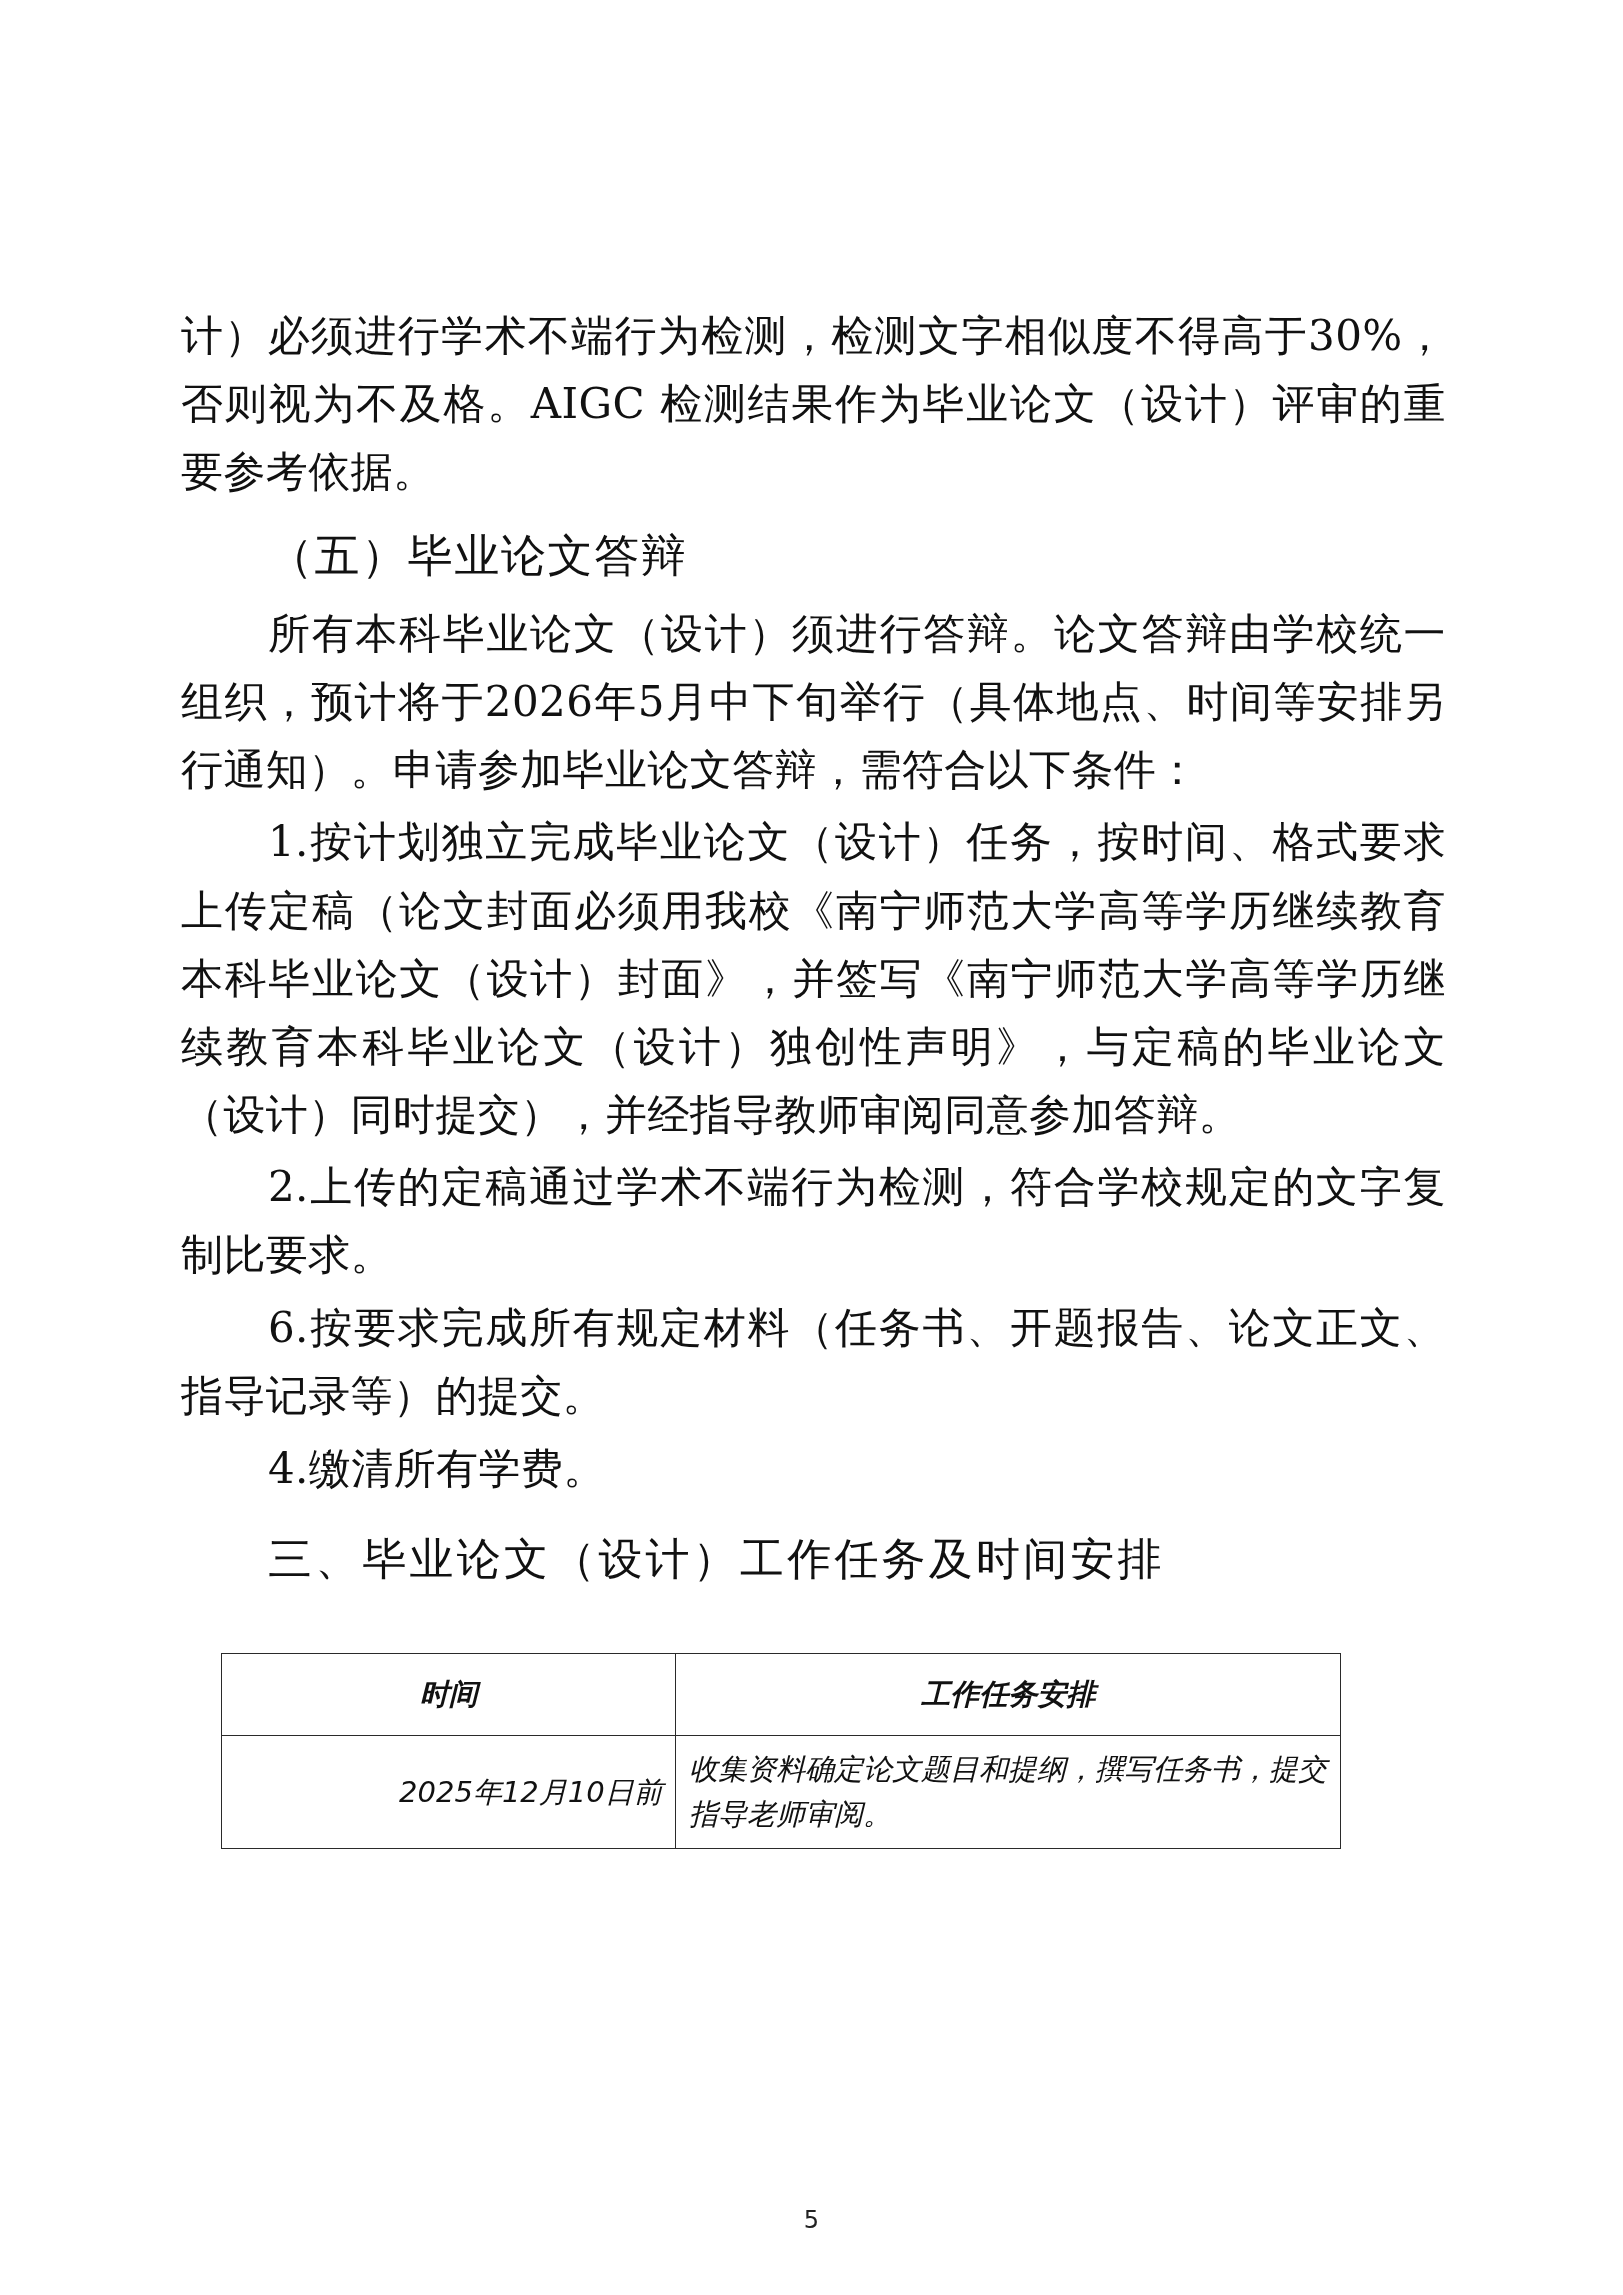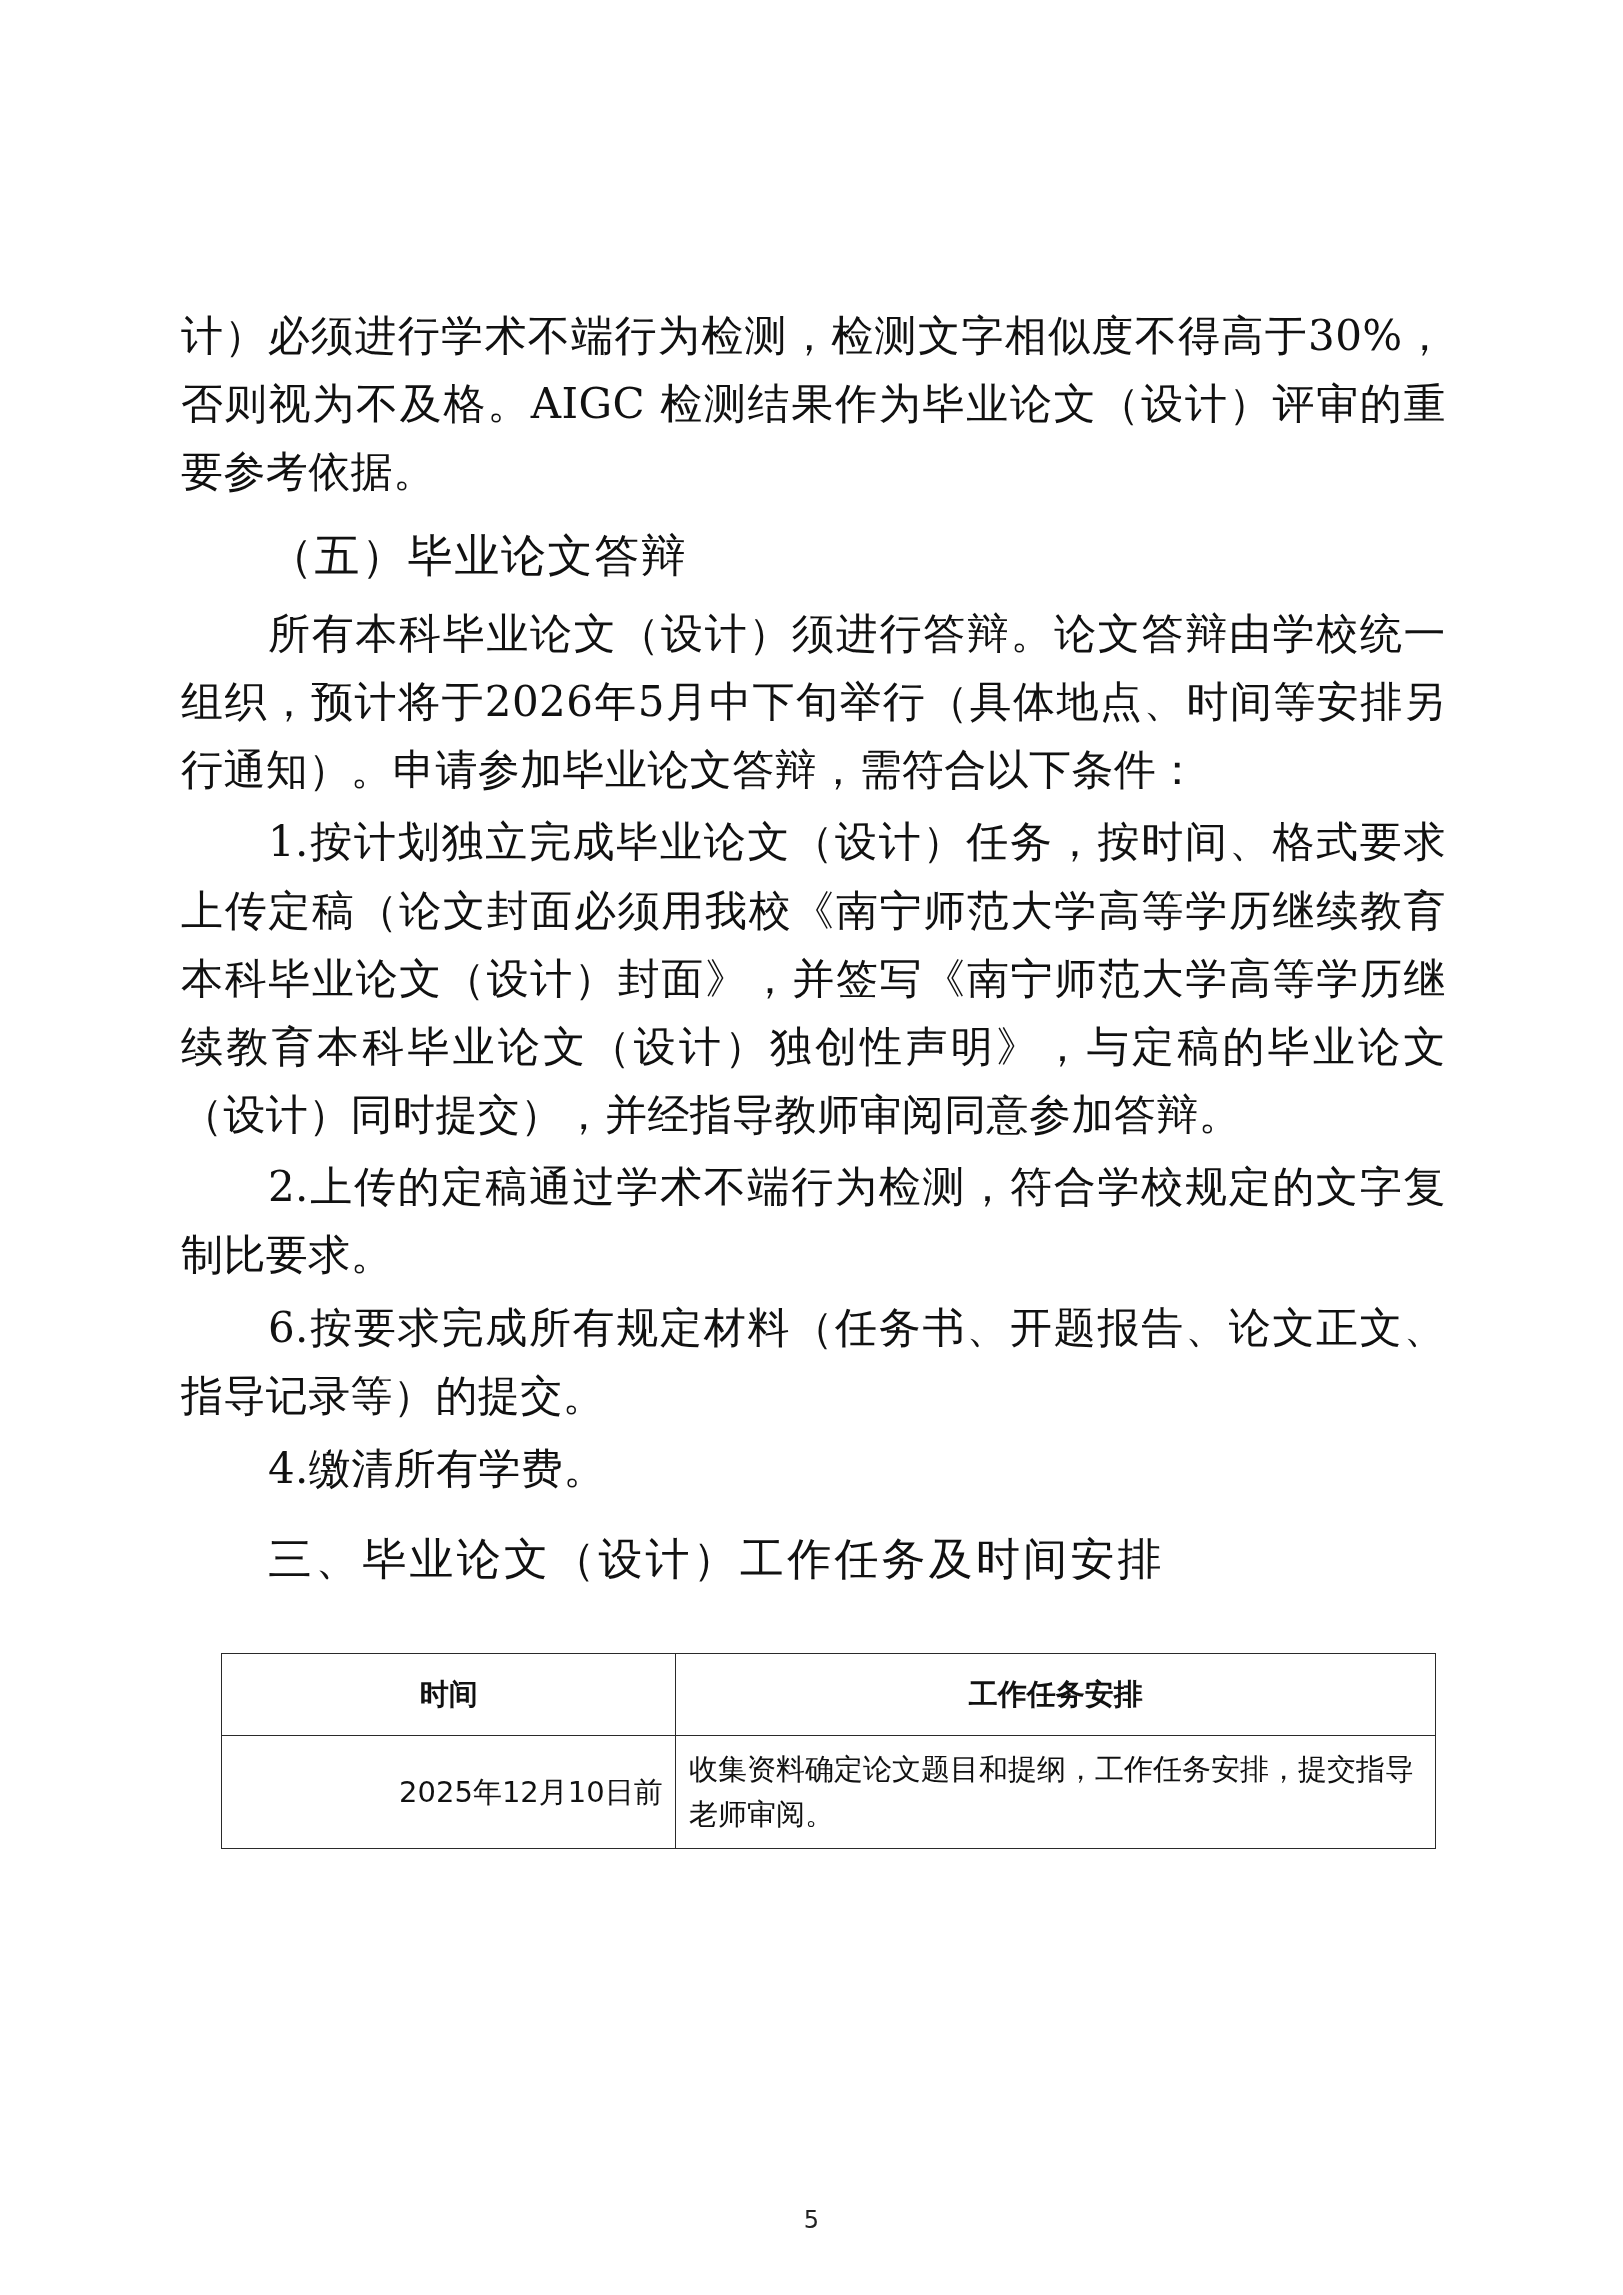--- a/index.html
+++ b/index.html
@@ -55,22 +55,23 @@
     line-height: 1.6;
     font-weight: normal;
     margin: 20.6px 0 8px 0;
     text-indent: 87px;
     letter-spacing: 3.2px;
   }
   table.schedule {
     margin-top: 59px;
     margin-left: 40px;
     border-collapse: collapse;
-    width: 1215px;
+    width: 1120px;
     table-layout: fixed;
+    font-style: italic;
   }
   table.schedule td, table.schedule th {
     border: 1.6px solid #2a2a2a;
     font-size: 29px;
     font-family: "DejaVu Sans", "Liberation Sans", sans-serif;
     font-weight: normal;
     padding: 11px 12.7px;
     vertical-align: middle;
     line-height: 1.55;
   }
@@ -123,21 +124,21 @@
     <table class="schedule">
       <thead>
         <tr>
           <th class="col-time">时间</th>
           <th>工作任务安排</th>
         </tr>
       </thead>
       <tbody>
         <tr>
           <td class="cell-time">2025年12月10日前</td>
-          <td class="cell-task">收集资料确定论文题目和提纲，工作任务安排，提交指导老师审阅。</td>
+          <td class="cell-task">收集资料确定论文题目和提纲，撰写任务书，提交指导老师审阅。</td>
         </tr>
       </tbody>
     </table>
 
   </div>
 
   <div class="page-number">5</div>
 </div>
 
 

